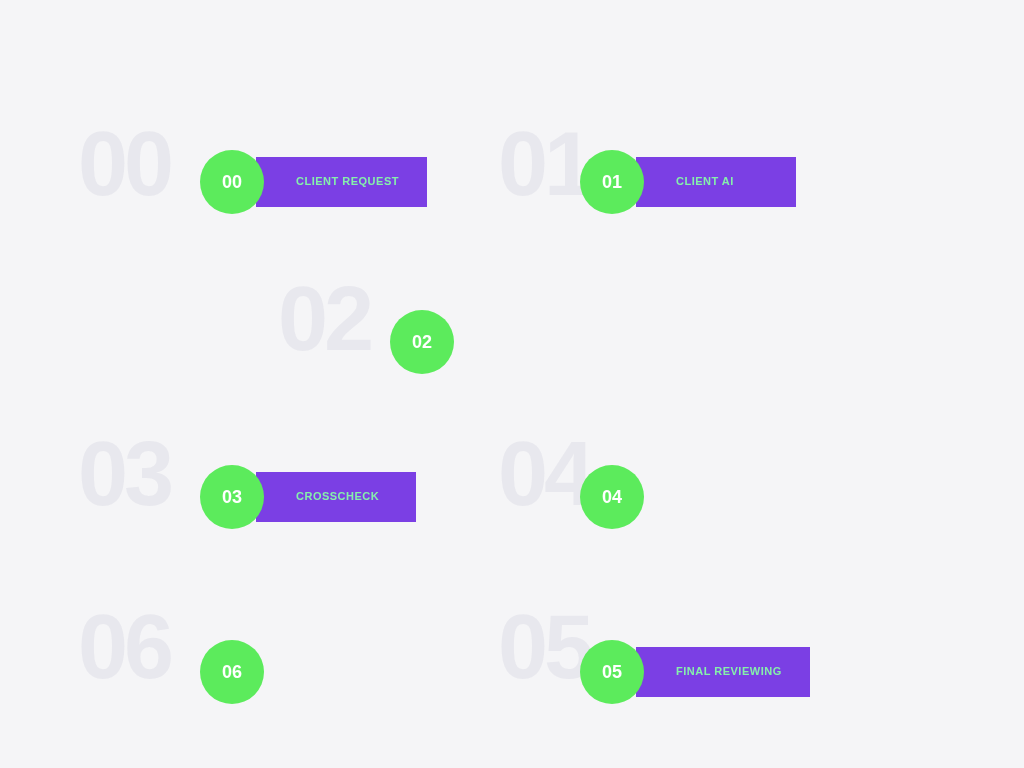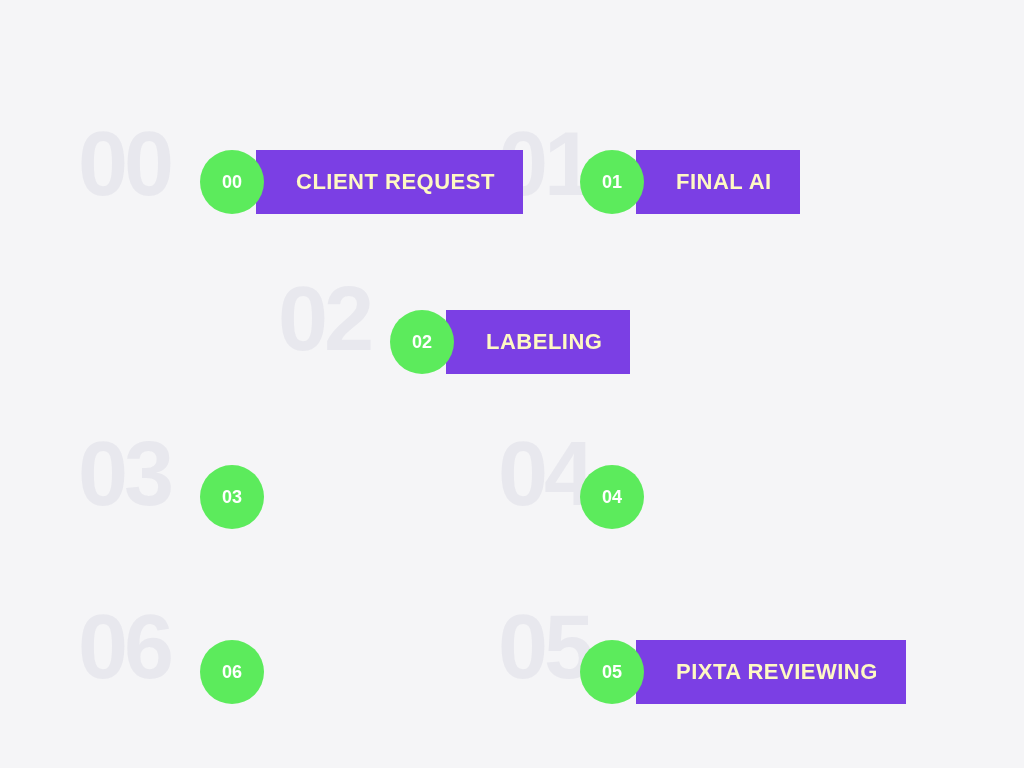--- a/index.html
+++ b/index.html
@@ -55,23 +55,23 @@
       font-weight: 900;
       color: white;
       z-index: 2;
       flex-shrink: 0;
       font-family: 'Arial Black', Arial, sans-serif;
       position: relative;
     }
 
     .step-label {
       background: #7b3fe4;
-      color: #fef9c3;
+      color: #86efac;
       font-weight: 900;
-      font-size: 22px;
+      font-size: 11px;
       letter-spacing: 0.5px;
       padding: 18px 28px;
       padding-left: 40px;
       margin-left: -20px;
       font-family: 'Arial Black', Arial, sans-serif;
       line-height: 1.25;
       min-width: 160px;
     }
 
     
@@ -104,32 +104,32 @@
     <div class="bg-num" style="top: 548px; left: 450px;">05</div>
   </div>
 
 <div class="main-container">
 <div class="step-item" id="step-00">
       <div class="step-badge">00</div>
       <div class="step-label">CLIENT REQUEST</div>
     </div>
     <div class="step-item" id="step-01">
       <div class="step-badge">01</div>
-      <div class="step-label">FINAL AI</div>
+      <div class="step-label">CLIENT AI</div>
     </div>
     <div class="step-item" id="step-02">
       <div class="step-badge">02</div>
-      <div class="step-label">LABELING</div>
     </div>
     <div class="step-item" id="step-03">
       <div class="step-badge">03</div>
+      <div class="step-label">CROSSCHECK</div>
     </div>
     <div class="step-item" id="step-04">
       <div class="step-badge">04</div>
     </div>
     <div class="step-item" id="step-06">
       <div class="step-badge">06</div>
     </div>
     <div class="step-item" id="step-05">
       <div class="step-badge">05</div>
-      <div class="step-label">PIXTA REVIEWING</div>
+      <div class="step-label">FINAL REVIEWING</div>
     </div>
   </div>
 
 </body></html>

